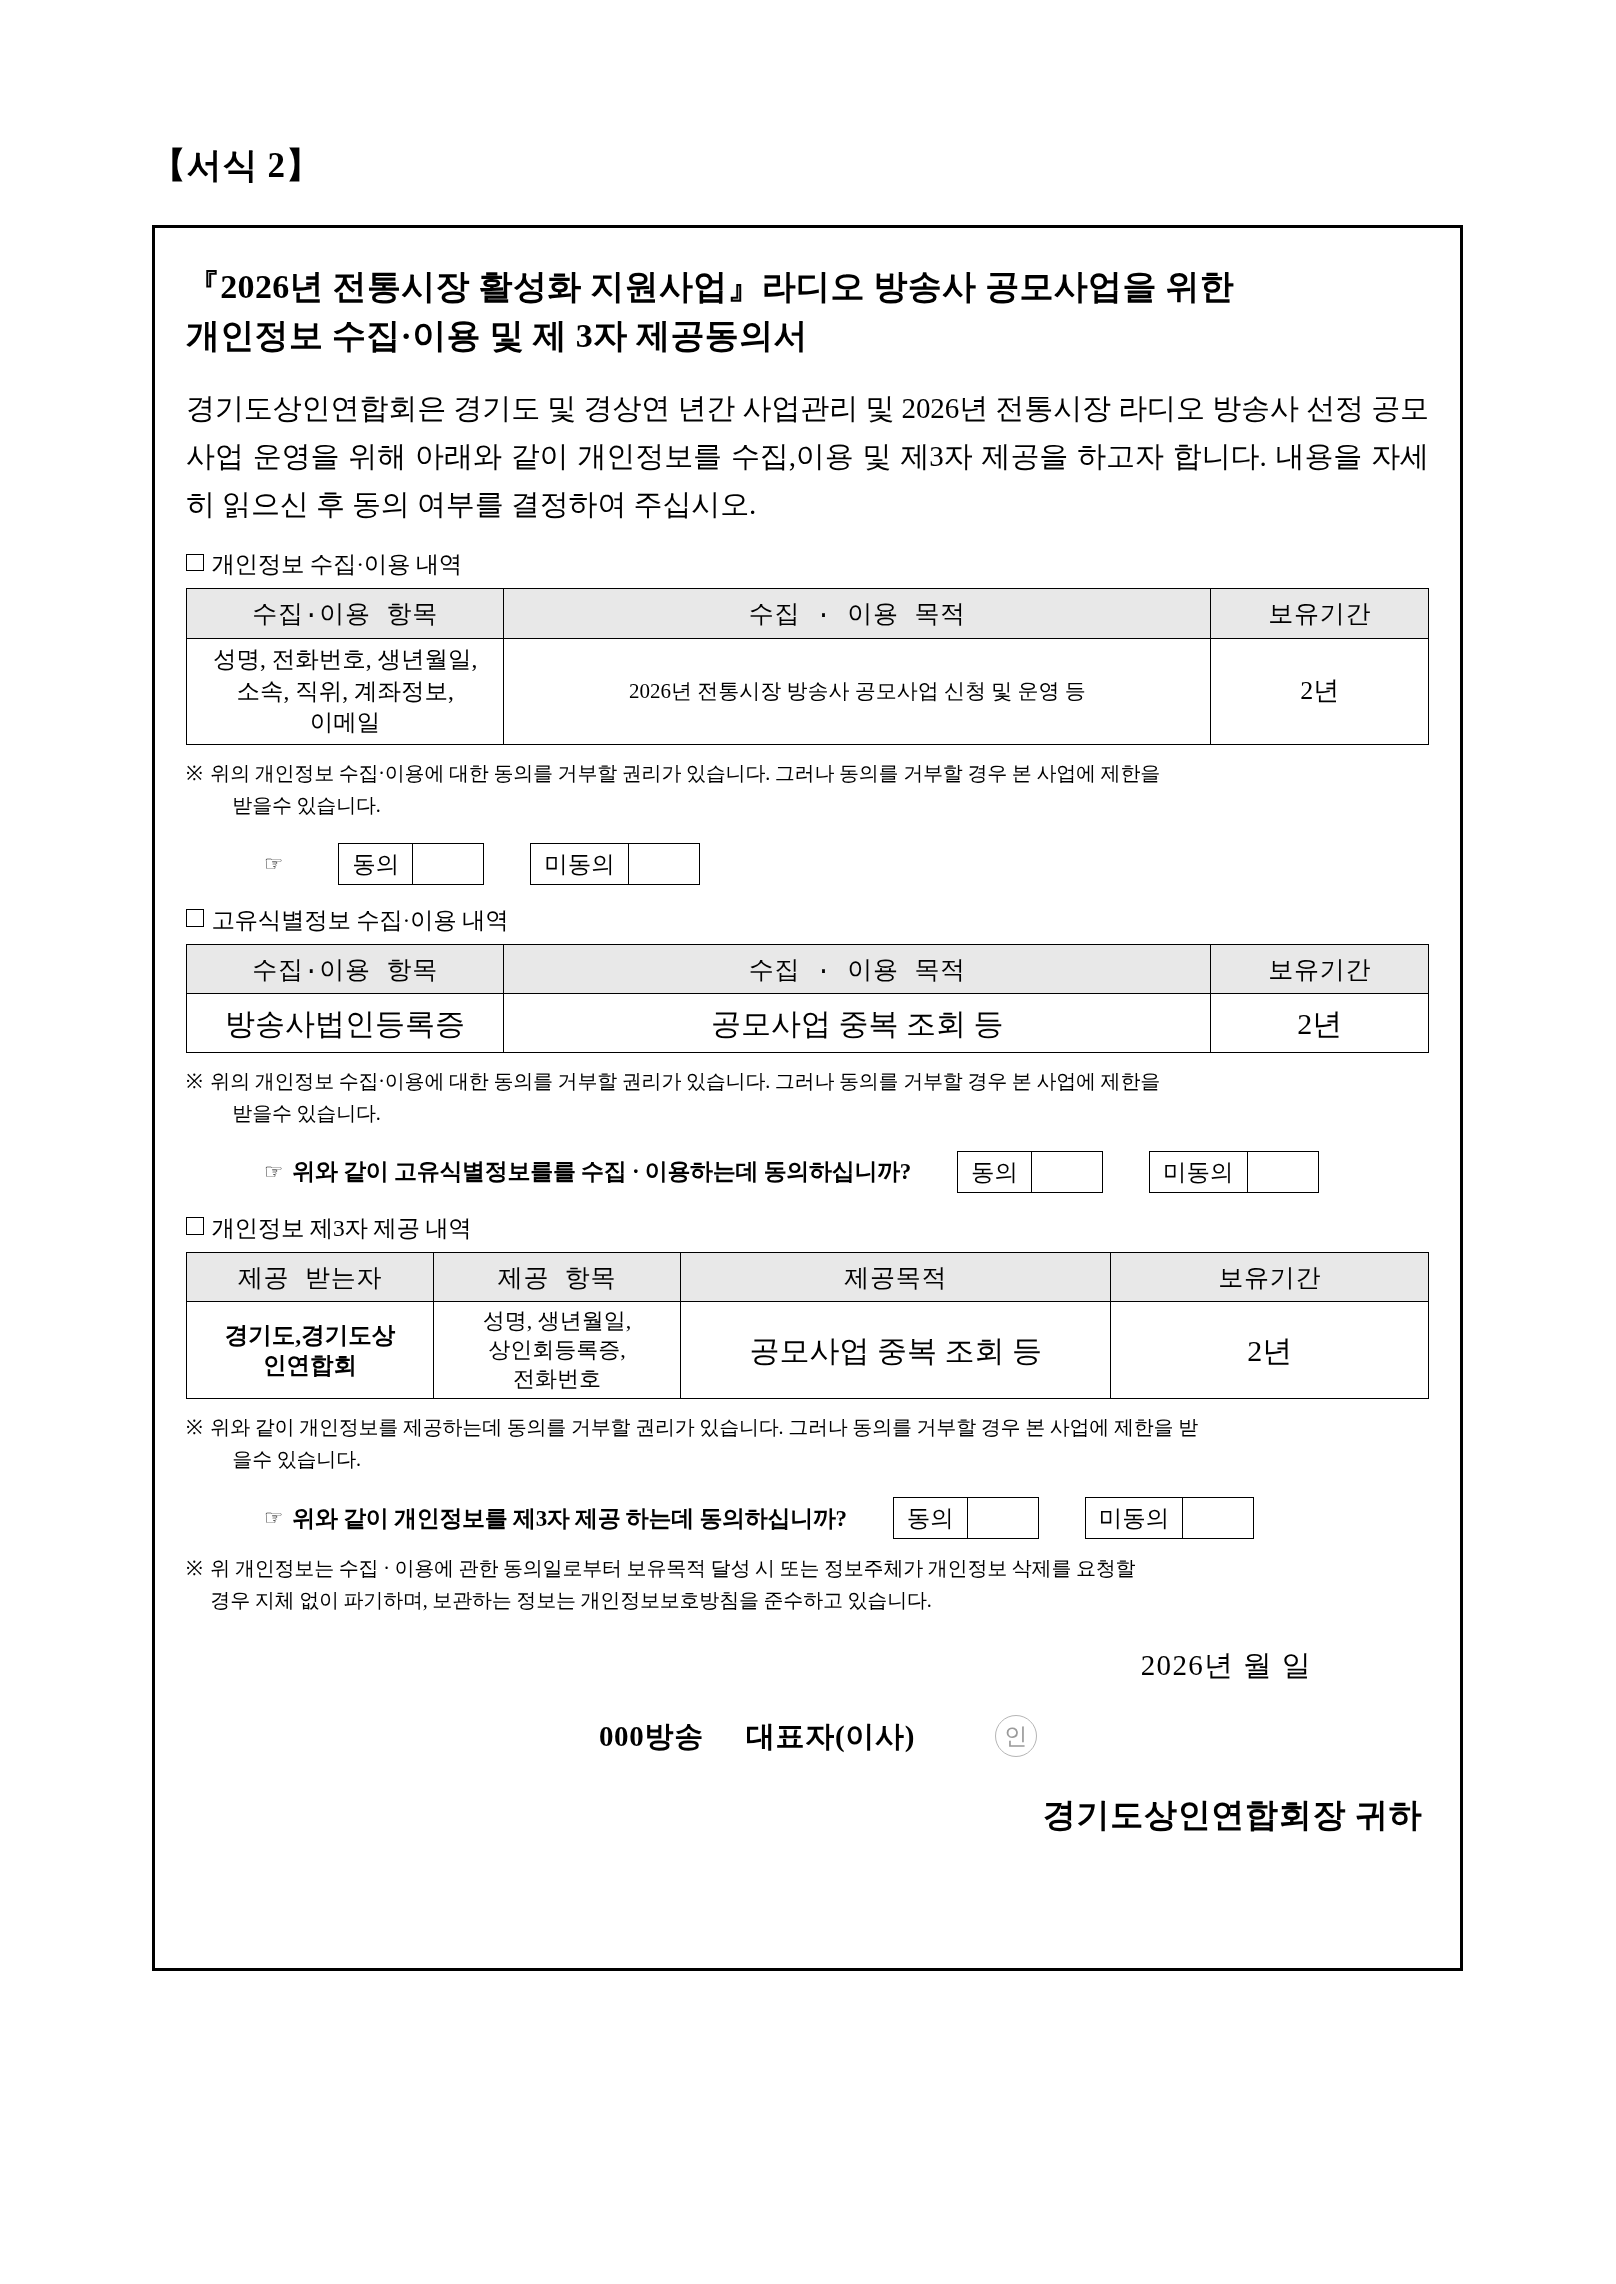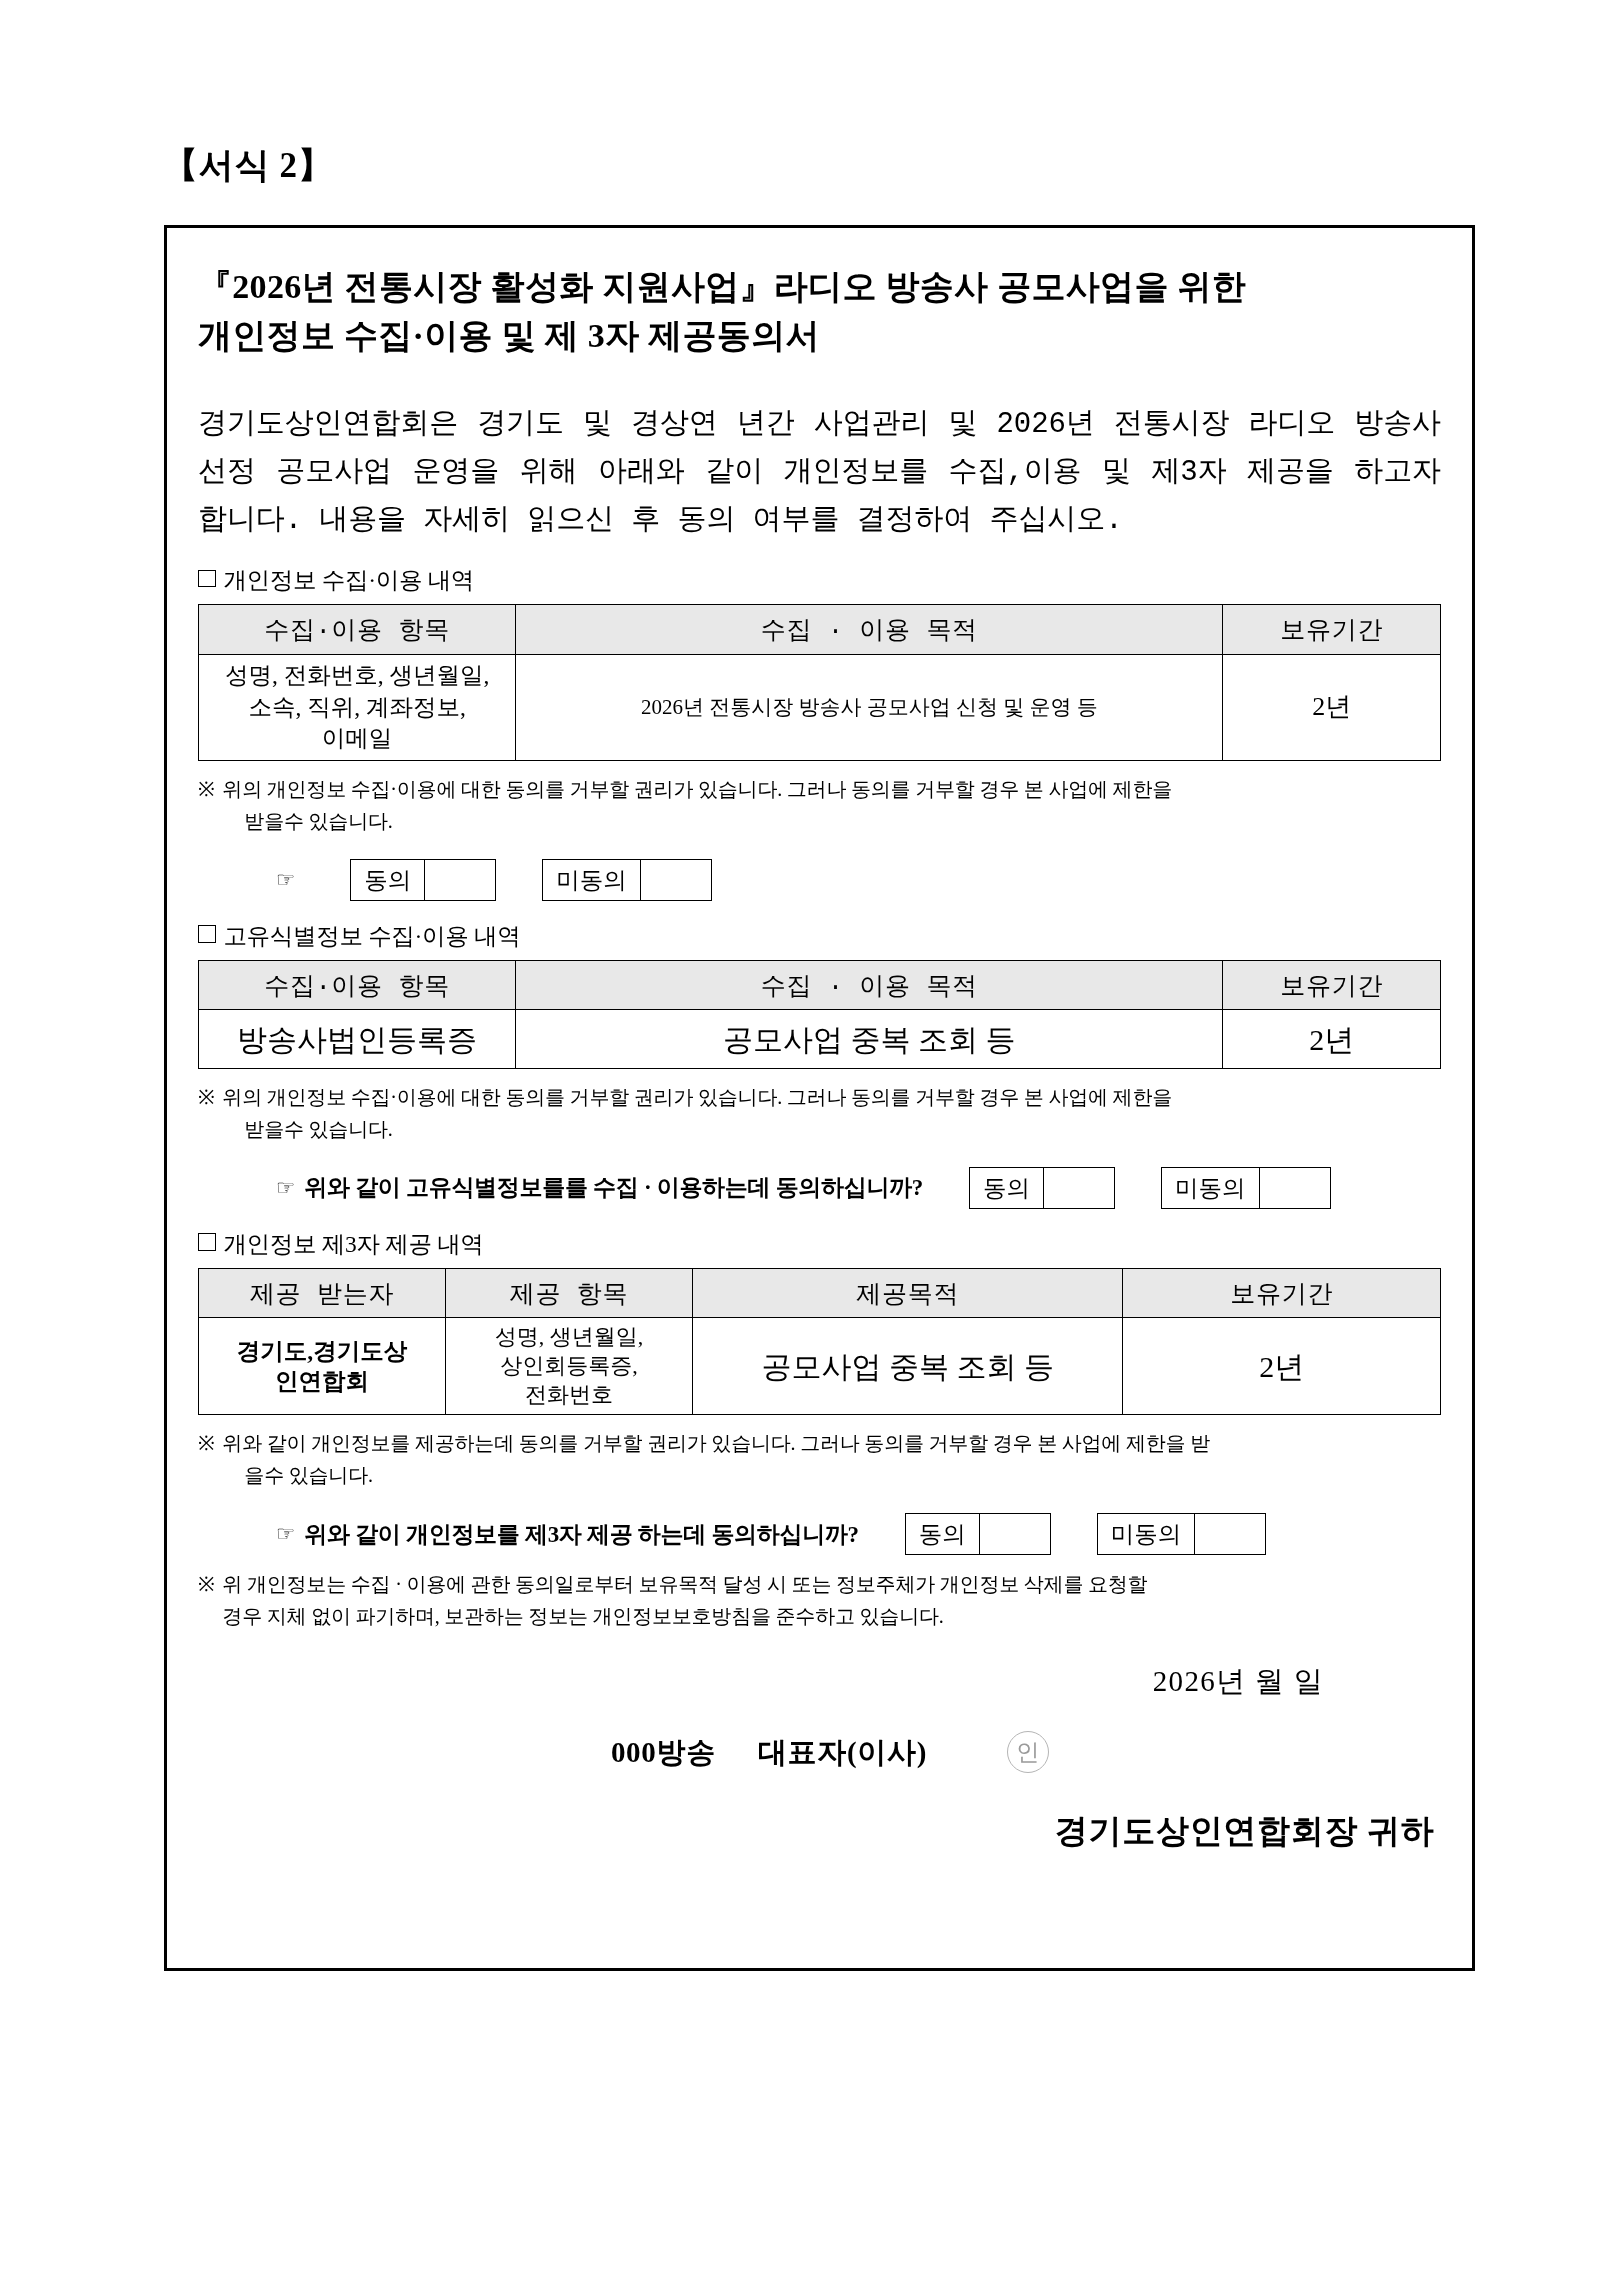--- a/index.html
+++ b/index.html
@@ -9,21 +9,21 @@
   }
   body {
     width: 1616px;
     height: 2284px;
     font-family: "Liberation Serif", serif;
     color: #000000;
     position: relative;
   }
   .page {
     position: absolute;
-    top: 0; left: 12px;
+    top: 0; left: 0;
     width: 1591px;
     height: 2284px;
     background: #fff;
   }
   .form-tag {
     position: absolute;
     left: 151px;
     top: 142px;
     font-size: 35px;
     font-weight: bold;
@@ -44,23 +44,22 @@
     font-size: 34px;
     font-weight: bold;
     line-height: 1.45;
     margin-top: 14.3px;
     letter-spacing: 0.3px;
   }
   .intro {
     font-size: 29px;
     line-height: 1.65;
     text-align: justify;
-    margin-top: 41px;
+    margin-top: 25px;
     letter-spacing: -0.1px;
-    font-family: Liberation Mono, monospace;
   }
   .sec-head {
     font-size: 23.5px;
     margin-top: 19.5px;
     margin-bottom: 7.8px;
     letter-spacing: -0.3px;
   }
   .sec-head .chk {
     display: inline-block;
     width: 15.6px; height: 15.6px;

